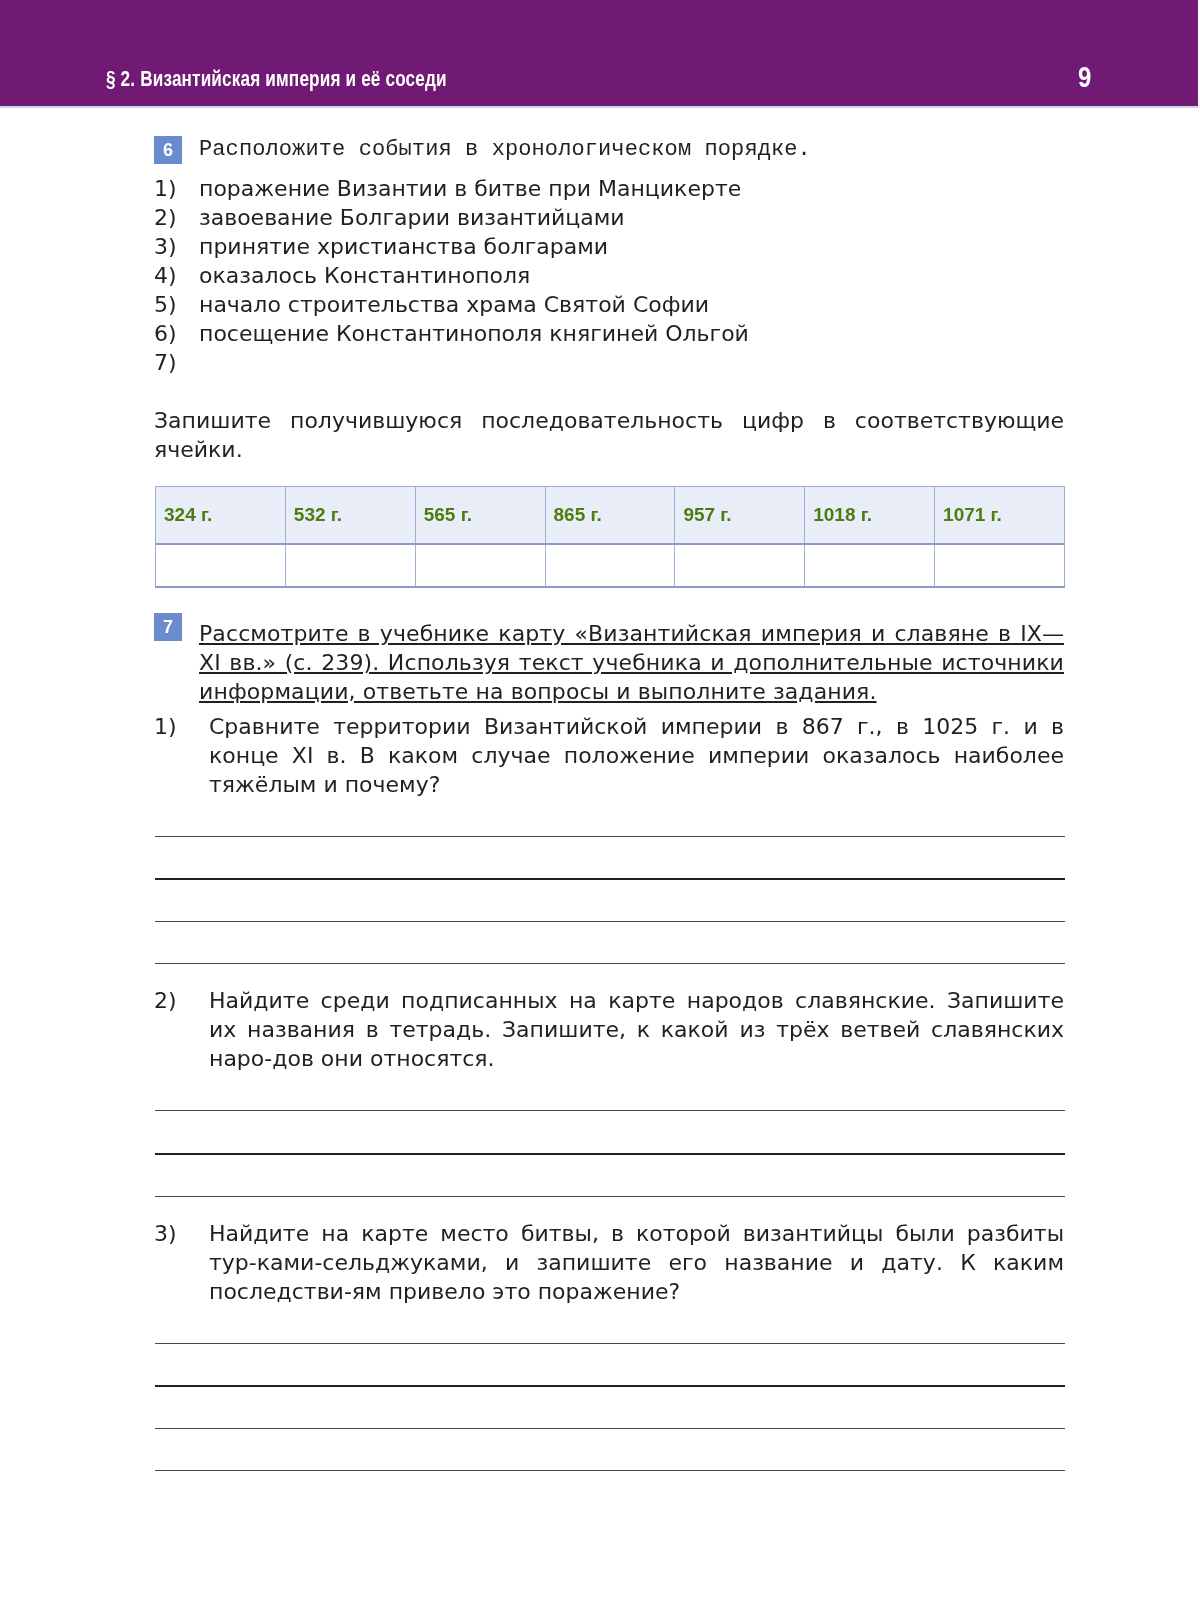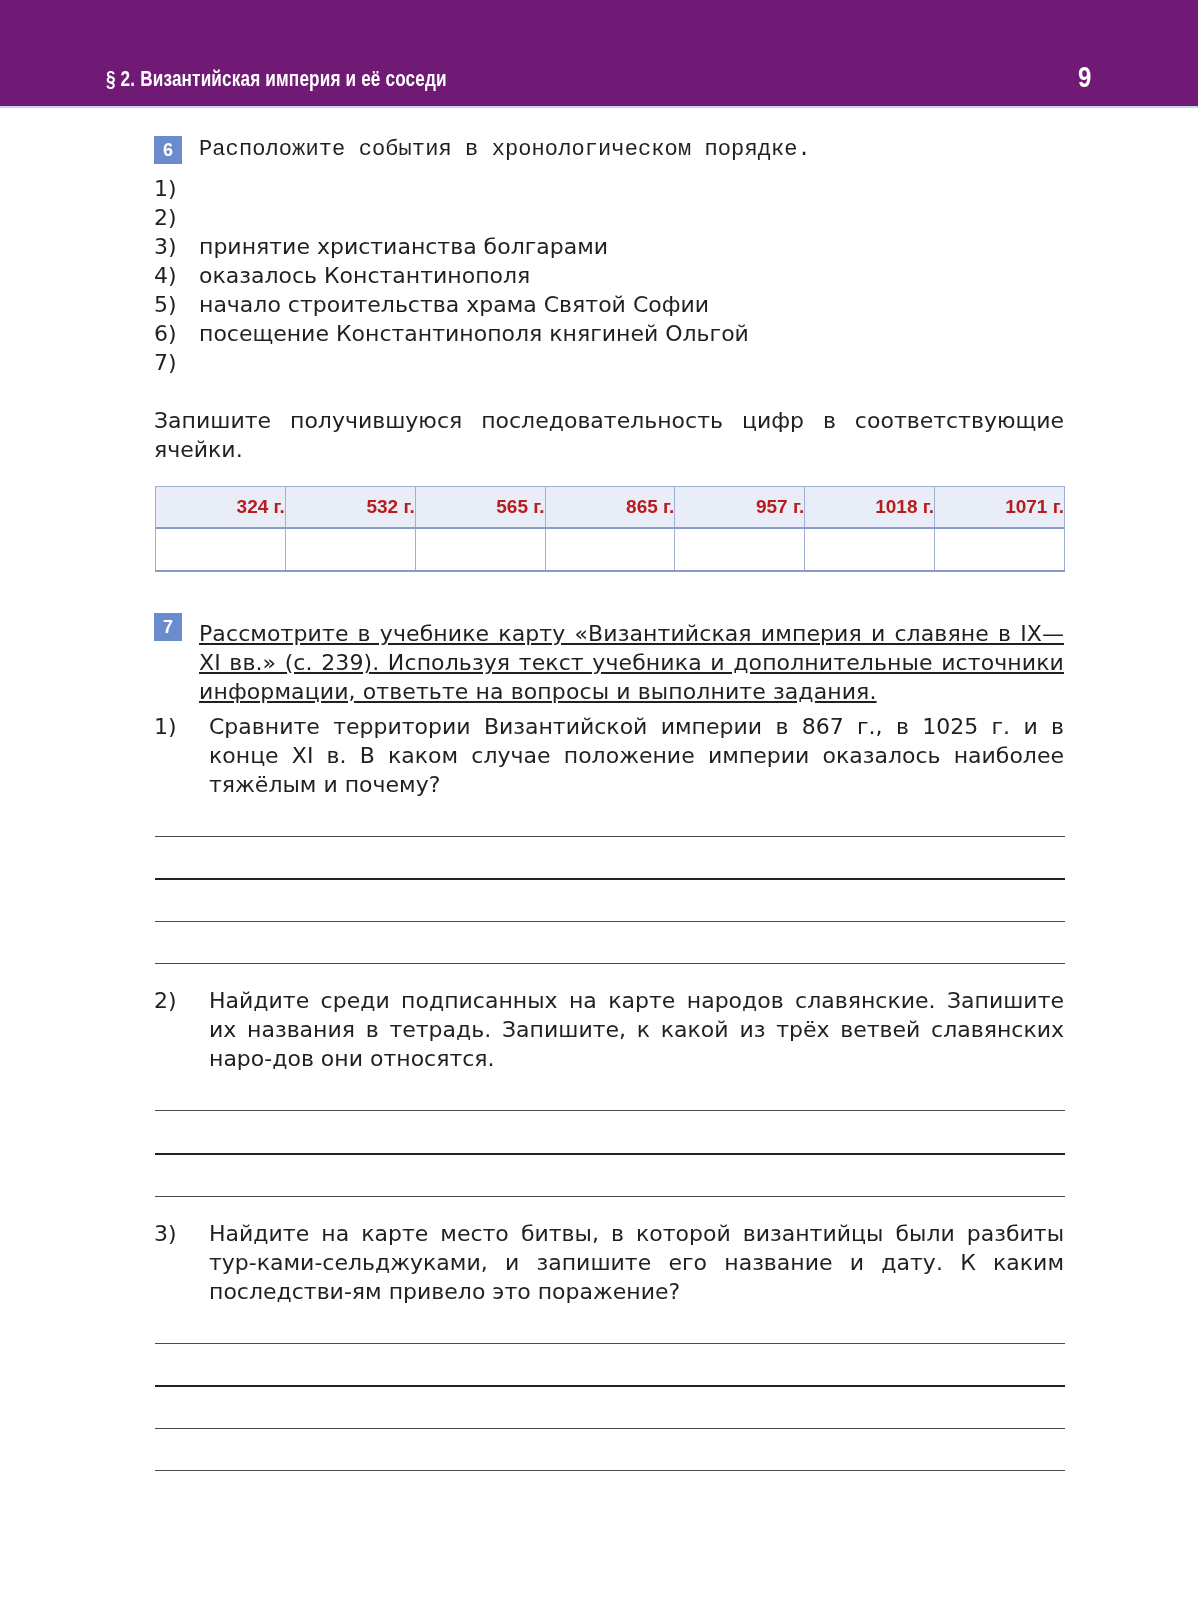--- a/index.html
+++ b/index.html
@@ -120,24 +120,24 @@
       table-layout: fixed;
     }
     table.answer-table th {
       height: 40px;
       background: #e8edf8;
       border: 1px solid #9fb0d4;
       border-bottom: 2px solid #8a9cc6;
       font-family: "Liberation Sans", sans-serif;
       font-weight: bold;
       font-size: 19px;
-      color: #b91c1c;
-      text-align: right;
+      color: #4d7c0f;
+      text-align: left;
       vertical-align: middle;
-      padding: 0;
+      padding: 8px;
     }
     table.answer-table td {
       height: 41px;
       border: 1px solid #9fb0d4;
       border-bottom: 2px solid #8a9cc6;
       background: #ffffff;
       padding: 0;
     }
     .subq {
       position: absolute;
@@ -179,22 +179,22 @@
   <div class="header-title">§ 2. Византийская империя и её соседи</div>
   <div class="page-number">9</div>
 </div>
 
 <div class="task" style="top:135px; height:30px;">
   <div class="badge" style="top:1px;">6</div>
   <div class="task-text" style="top:0; white-space:nowrap;font-family:Liberation Mono, monospace;">Расположите события в хронологическом порядке.</div>
 </div>
 
 <ul class="event-list">
-  <li><span class="num">1)</span></li>
-  <li><span class="num">2)</span></li>
+  <li><span class="num">1)</span><span>поражение Византии в битве при Манцикерте</span></li>
+  <li><span class="num">2)</span><span>завоевание Болгарии византийцами</span></li>
   <li><span class="num">3)</span><span>принятие христианства болгарами</span></li>
   <li><span class="num">4)</span><span>оказалось Константинополя</span></li>
   <li><span class="num">5)</span><span>начало строительства храма Святой Софии</span></li>
   <li><span class="num">6)</span><span>посещение Константинополя княгиней Ольгой</span></li>
   <li><span class="num">7)</span></li>
 </ul>
 
 <div class="instruction">
   <span class="line1">Запишите получившуюся последовательность цифр в соответствующие</span>
   <span>ячейки.</span>

